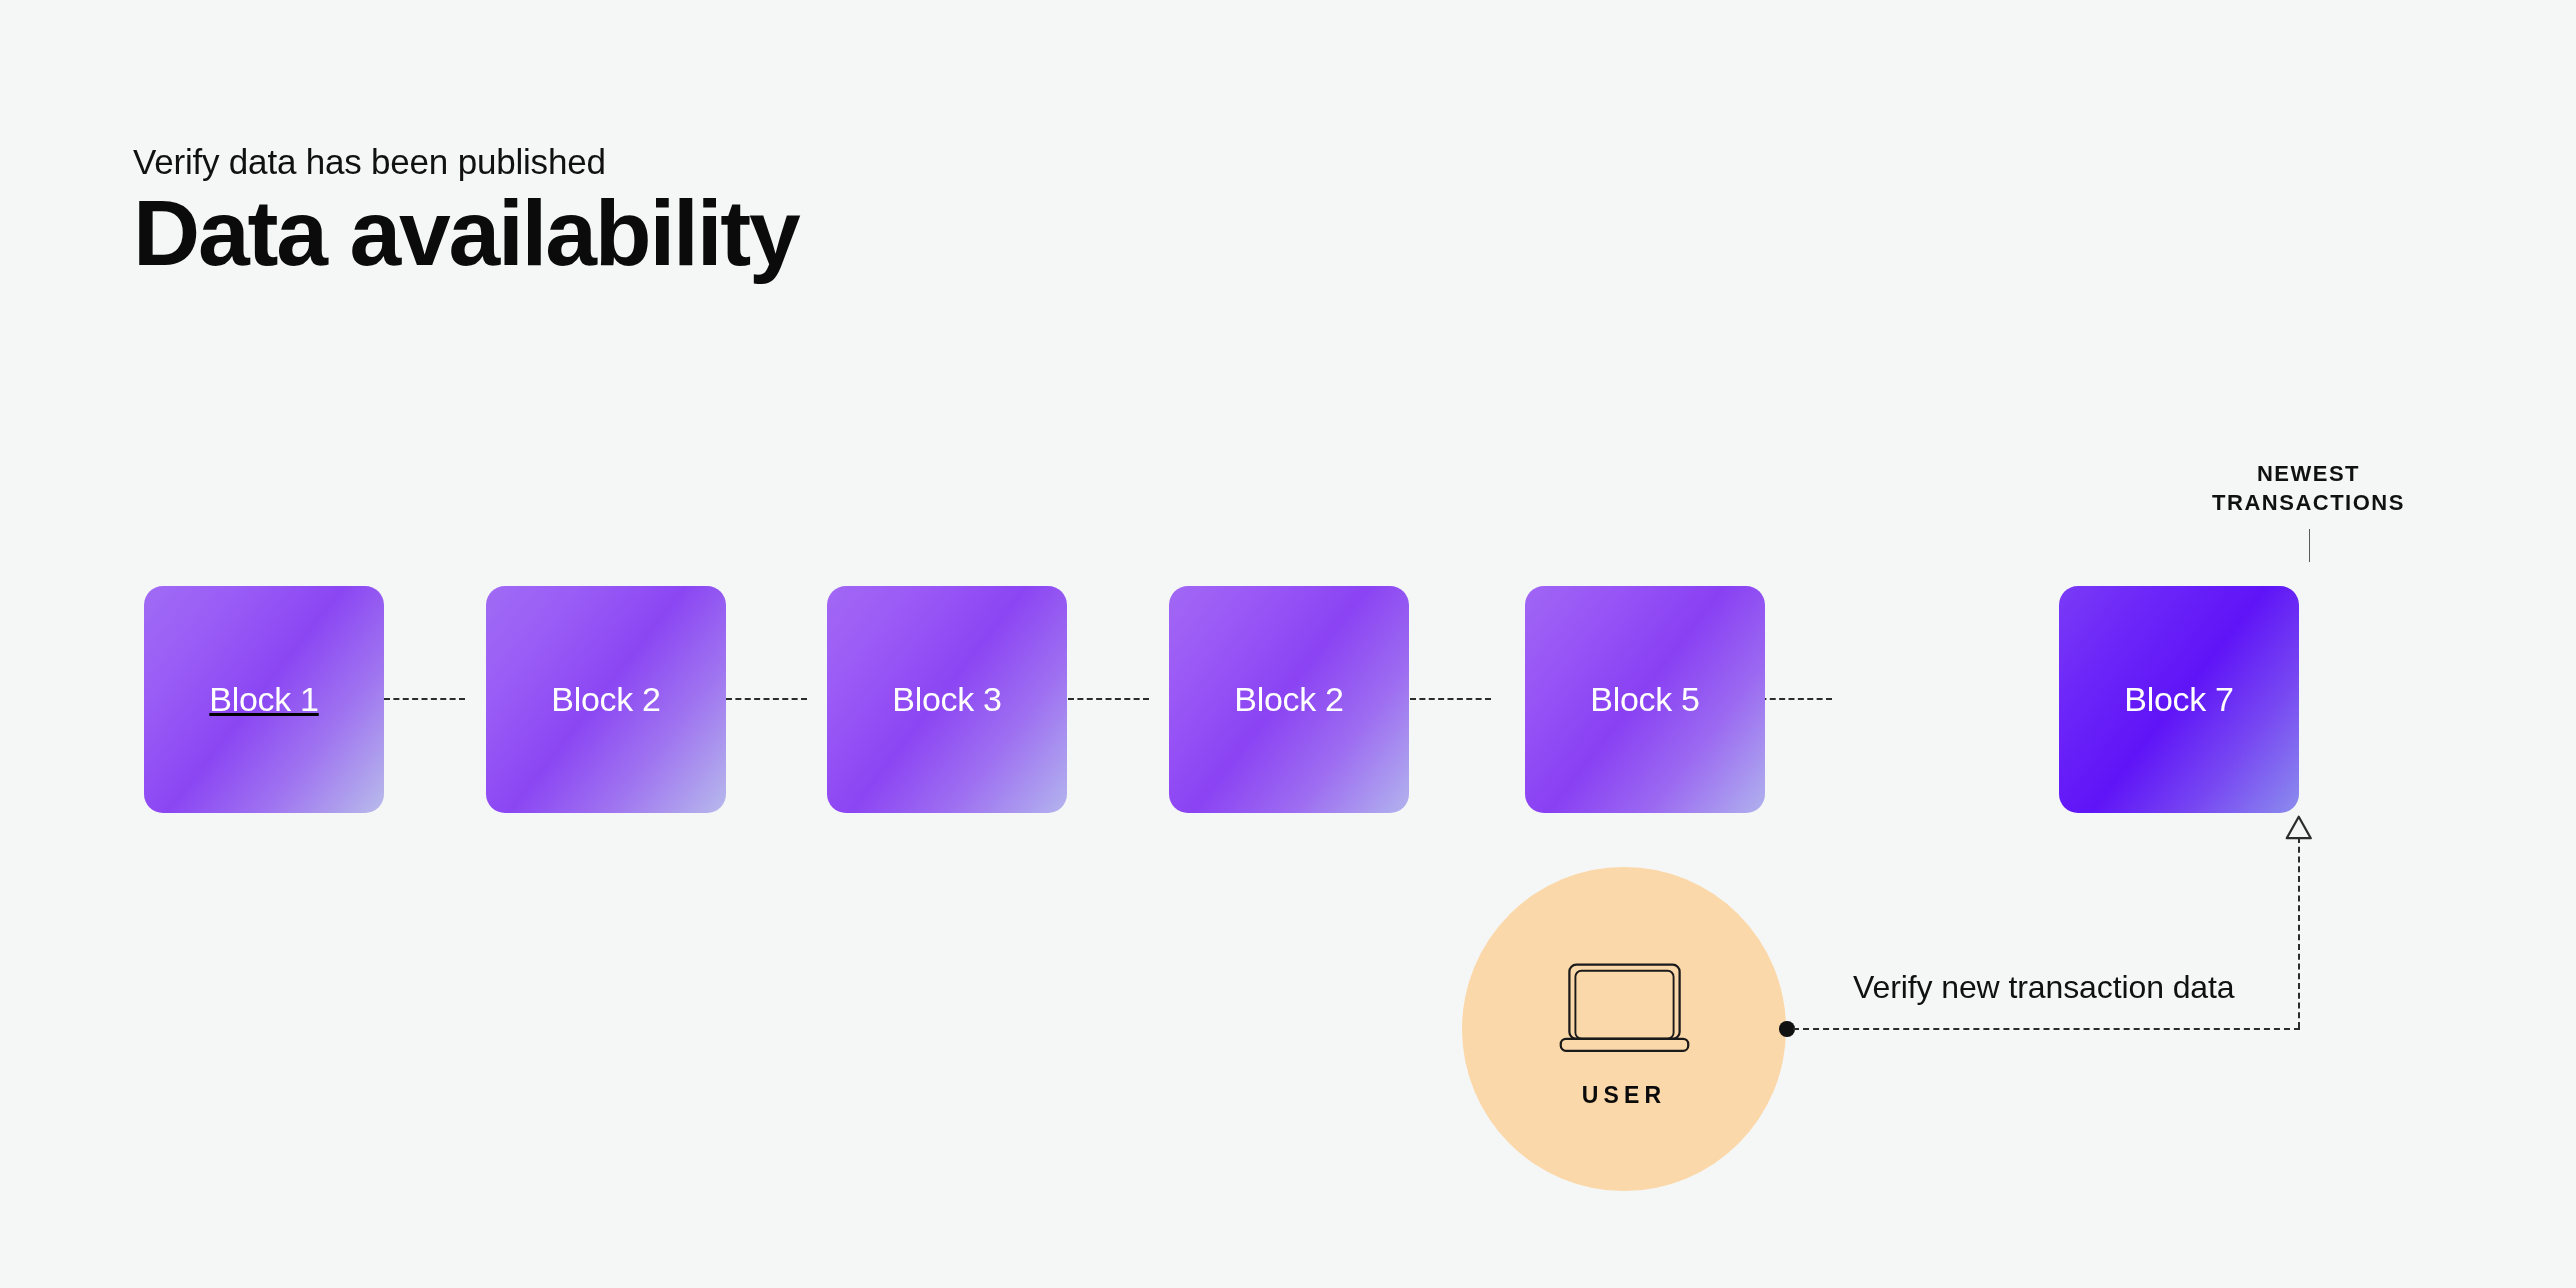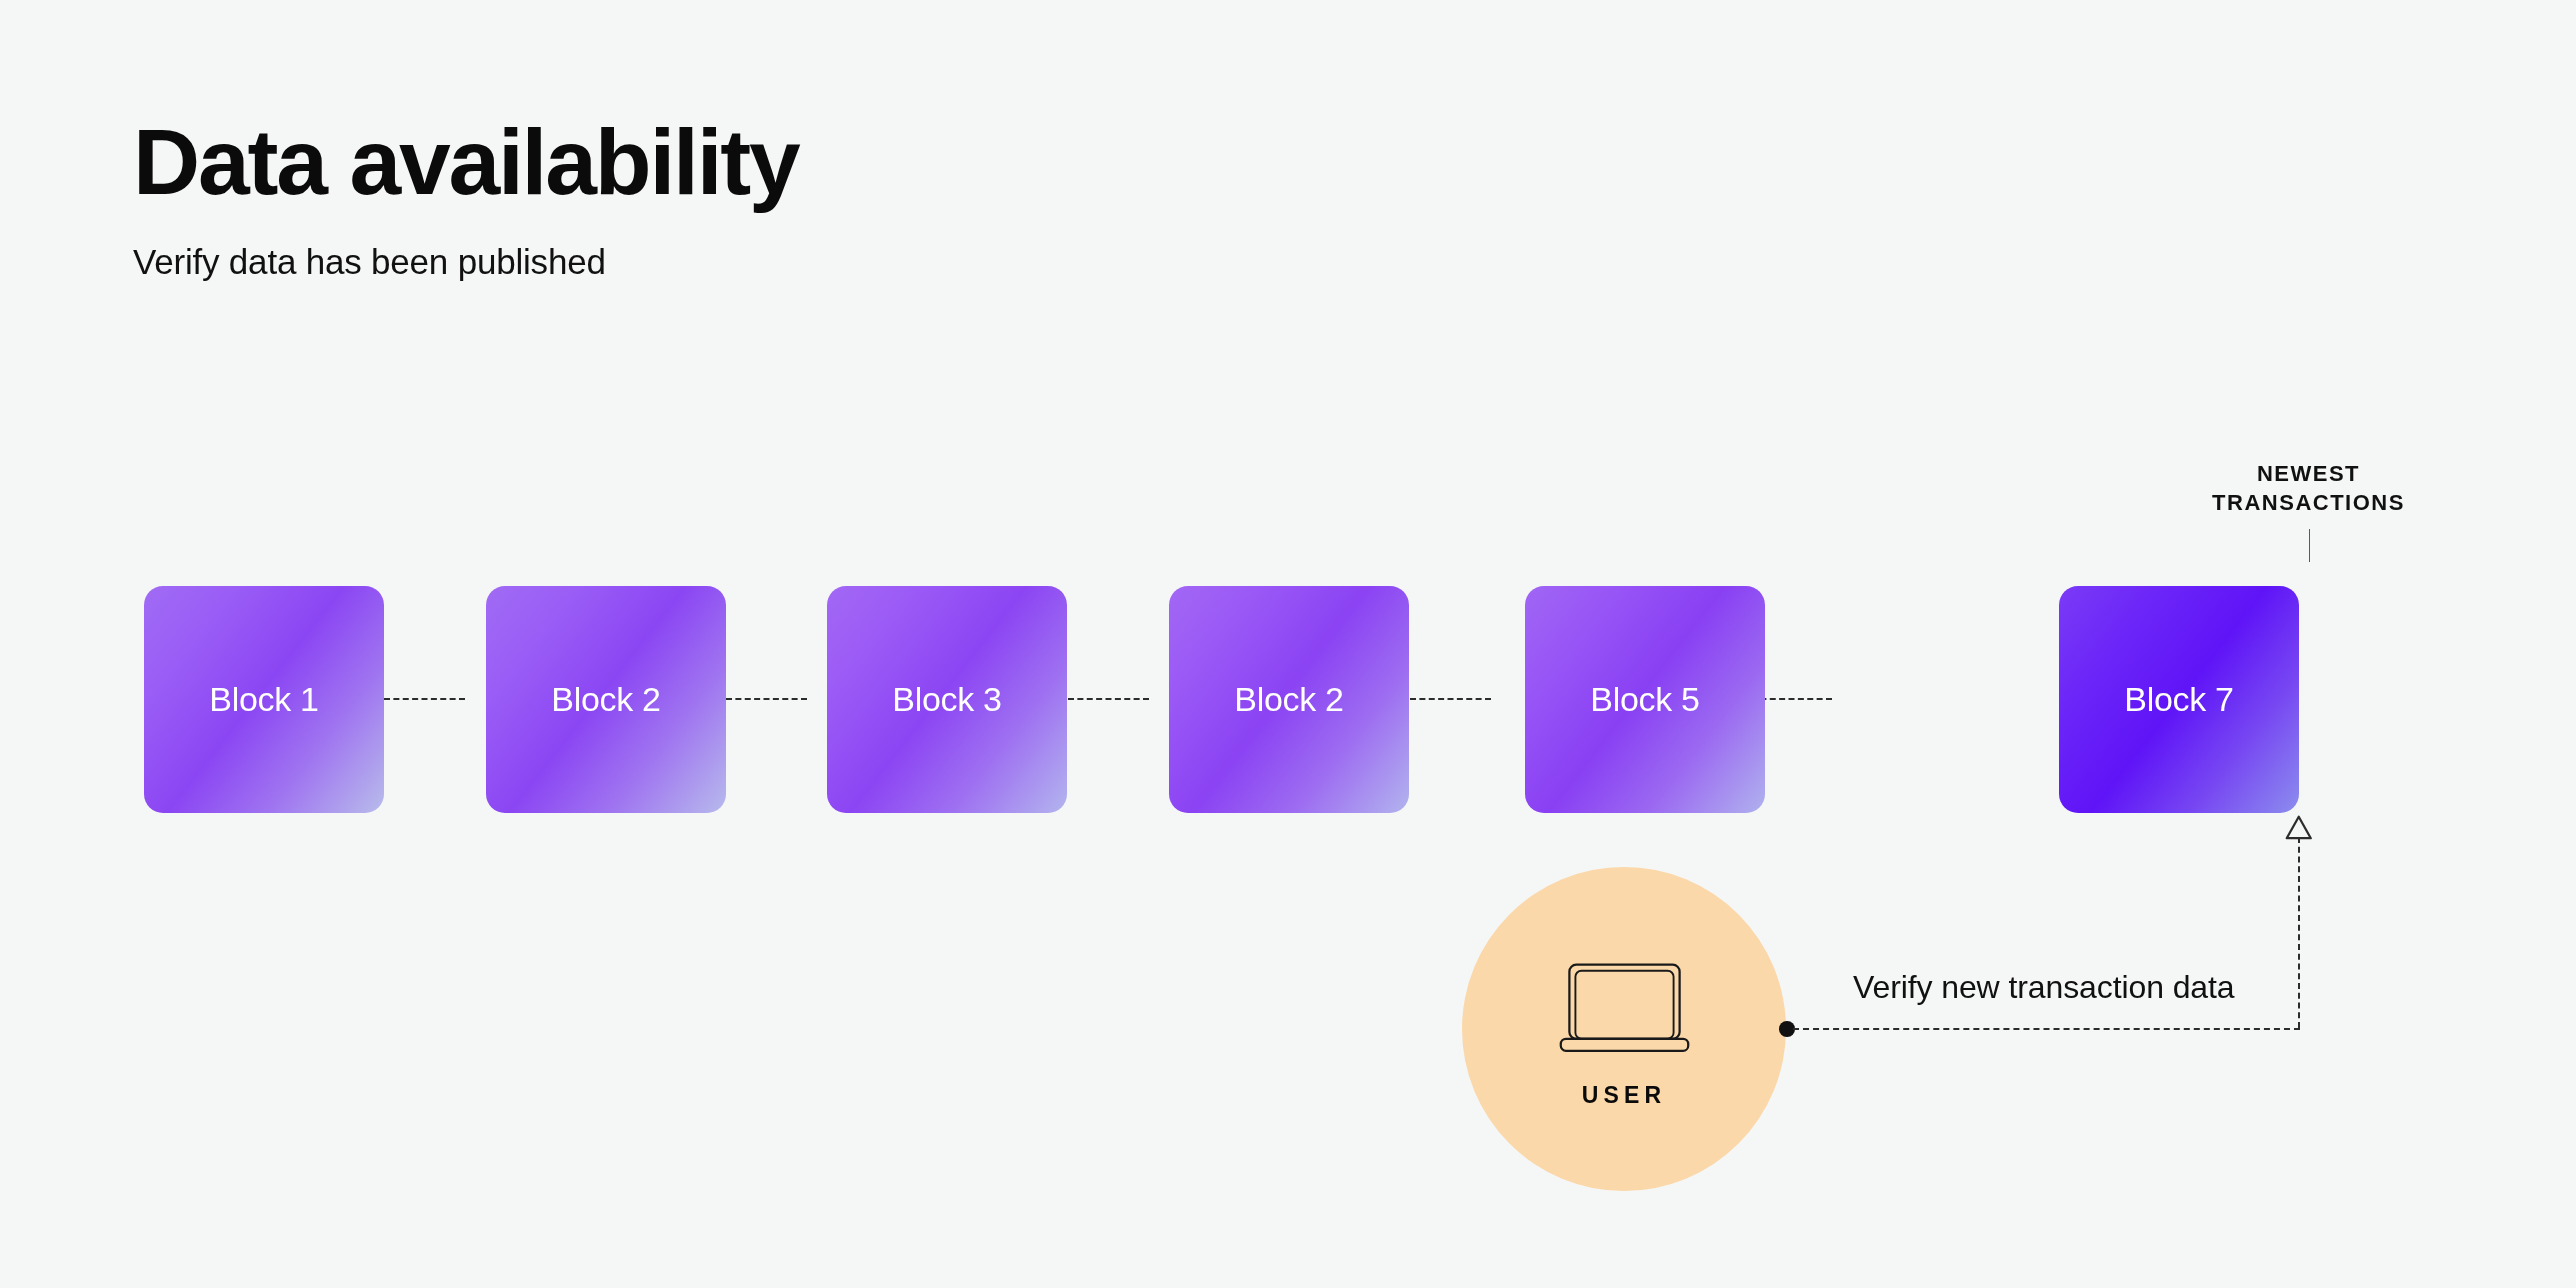--- a/index.html
+++ b/index.html
@@ -55,21 +55,21 @@
     top: 0;
     width: 240px;
     height: 227px;
     border-radius: 19px;
     display: flex;
     align-items: center;
     justify-content: center;
     background: linear-gradient(135deg, #A46BF5 0%, #9B5CF6 28%, #8B4DF4 55%, #9C6CF6 78%, #B9B2EE 100%);
   }
 
-  .block.b1 { background: linear-gradient(128deg, #A06BF4 0%, #9A5DF6 22%, #8B46F3 48%, #9F74F0 72%, #B8BCEB 100%); }
+  .block.b1 { background: linear-gradient(128deg, #A06BF4 0%, #9A5DF6 22%, #8B46F3 48%, #9F74F0 72%, #B8BCEB 100%); text-decoration: underline; }
   .block.b2 { background: linear-gradient(128deg, #A06BF4 0%, #9A5DF6 22%, #8B46F3 48%, #9F74F0 72%, #B7BAEC 100%); }
   .block.b3 { background: linear-gradient(128deg, #A268F4 0%, #9B5AF6 22%, #8C45F3 48%, #9E70F1 72%, #B3B5EE 100%); }
   .block.b4 { background: linear-gradient(128deg, #A268F4 0%, #9A58F6 22%, #8B43F3 48%, #9D6CF1 72%, #B2B4EE 100%); }
   .block.b5 { background: linear-gradient(128deg, #A066F4 0%, #9855F6 22%, #8940F3 48%, #9B69F1 72%, #B0B2EE 100%); }
   .block.b6 { background: linear-gradient(128deg, #9E63F4 0%, #9552F6 22%, #873DF3 48%, #9A66F1 72%, #AFB1EF 100%); }
   .block.b7 { background: linear-gradient(128deg, #7A3BF6 0%, #6C26F8 24%, #5F14F7 50%, #7747F2 74%, #8C8DEE 100%); }
 
   .block-label {
     font-size: 34px;
     font-weight: 400;
@@ -185,22 +185,22 @@
     color: #111111;
     white-space: nowrap;
   }
 </style>
 </head>
 <body>
 
 <div id="canvas">
 
   <div id="header">
+    <div id="page-subtitle">Verify data has been published</div>
     <div id="page-title">Data availability</div>
-    <div id="page-subtitle">Verify data has been published</div>
   </div>
 
   <div id="newest-annotation">
     <div id="newest-label">
       <div>NEWEST</div>
       <div>TRANSACTIONS</div>
     </div>
     <div id="newest-tick"></div>
   </div>
 

